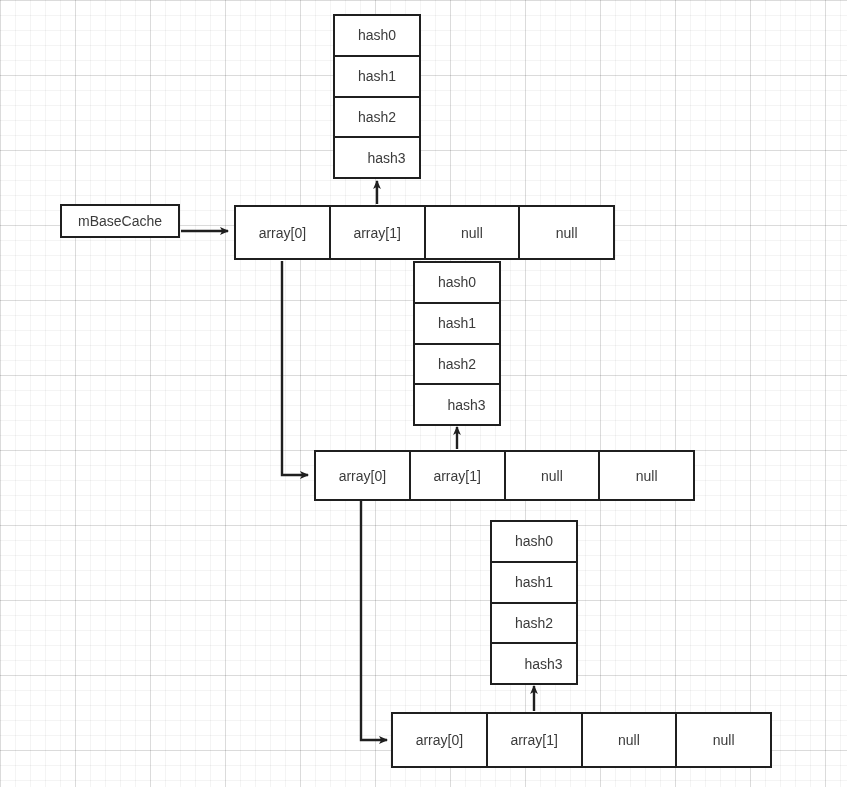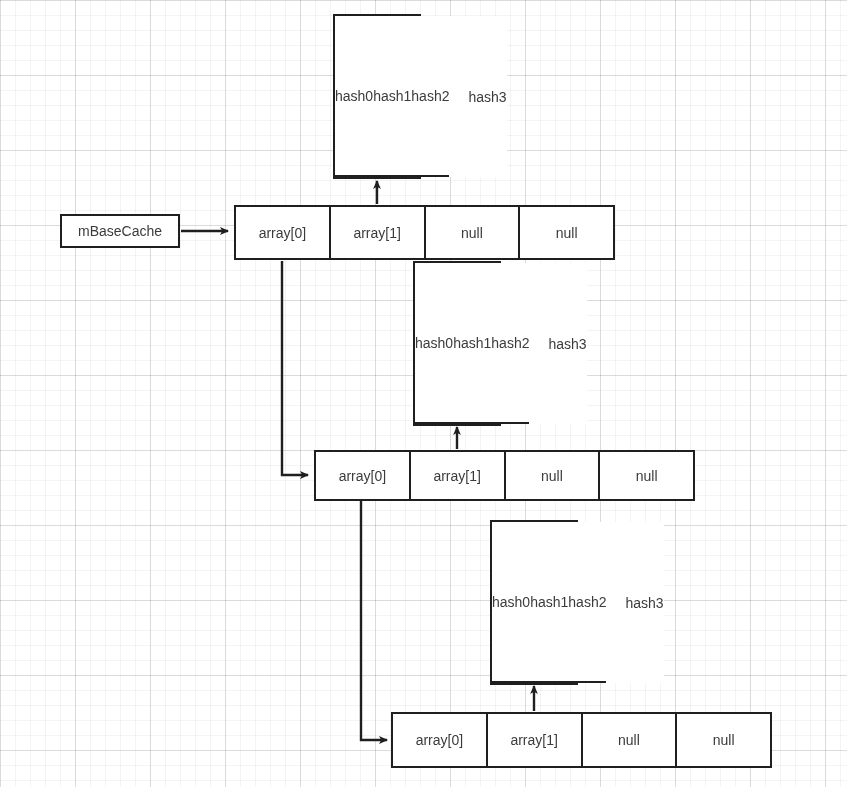--- a/index.html
+++ b/index.html
@@ -60,21 +60,21 @@
 
   .label-box {
     font-size: 14px;
   }
 
   
   .hash-stack {
     position: absolute;
     box-sizing: border-box;
     display: flex;
-    flex-direction: row;
+    flex-direction: column;
     border: 2px solid #1f1f1f;
     background: #ffffff;
   }
   .hash-stack .cell {
     box-sizing: border-box;
     flex: 1 1 0;
     display: flex;
     align-items: center;
     justify-content: center;
     color: #3b3b3b;
@@ -143,21 +143,21 @@
 
     <g>
       <path d="M361,501 L361,740 L387,740" fill="none" stroke="#1f1f1f" stroke-width="2.4" marker-end="url(#arrowhead)"></path>
     </g>
 
     <g>
       <line x1="534" y1="711" x2="534" y2="686" stroke="#1f1f1f" stroke-width="2.4" marker-end="url(#arrowhead)"></line>
     </g>
   </svg>
 
-  <div class="box label-box" style="left:60px; top:214px; width:120px; height:34px;">
+  <div class="box label-box" style="left:60px; top:204px; width:120px; height:34px;">
     <span>mBaseCache</span>
   </div>
 
   <div class="hash-stack" style="left:333px; top:14px; width:88px; height:165px;">
     <div class="cell">hash0</div>
     <div class="cell">hash1</div>
     <div class="cell">hash2</div>
     <div class="cell">hash3</div>
   </div>
 

